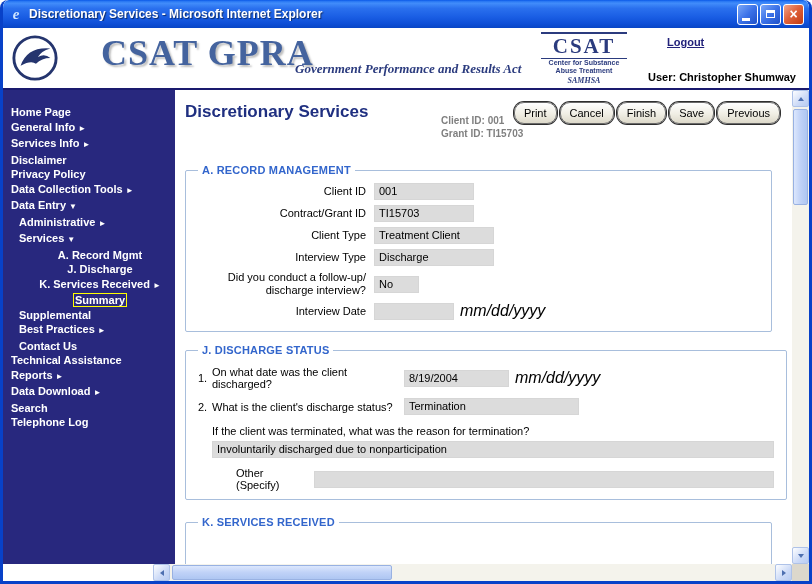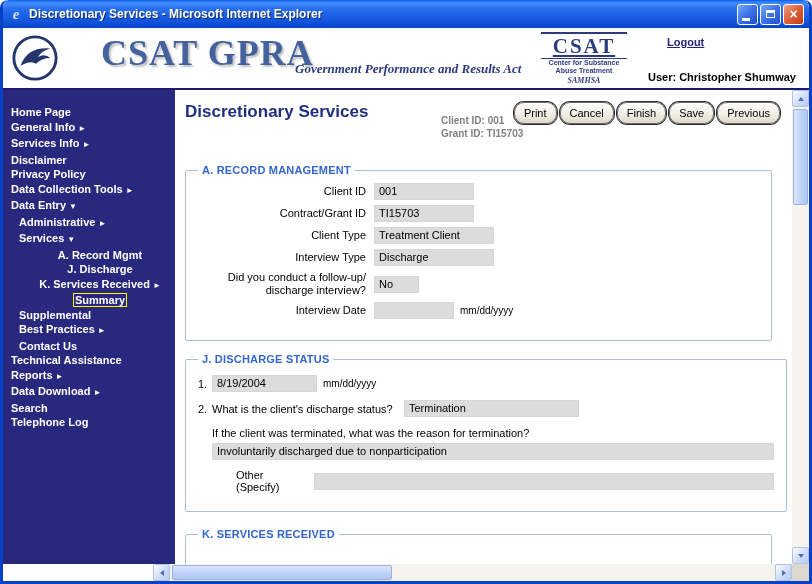--- a/index.html
+++ b/index.html
@@ -29,21 +29,21 @@
 
   
   .header { height:62px; background:#fff; position:relative; border-bottom:2px solid #1A1A6E; }
   .hhs-logo { position:absolute; left:8px; top:6px; }
   .brand { position:absolute; left:98px; top:4px; font-family:"Liberation Serif",serif; font-weight:bold;
     font-size:36px; color:#44639E; letter-spacing:1px; text-shadow:2px 2px 2px #BFBFBF; }
   .tagline { position:absolute; left:292px; top:33px; font-family:"Liberation Serif",serif;
     font-style:italic; font-weight:bold; font-size:13px; color:#2B3B7E; }
   .csat-seal { position:absolute; left:538px; top:4px; width:86px; text-align:center; color:#2B3B7E; }
   .seal-acronym { font-family:"Liberation Serif",serif; font-weight:bold; font-size:21px; letter-spacing:2px;
-    border-top:2px solid #2B3B7E; border-bottom:1px solid #2B3B7E; line-height:24px;text-decoration:underline; }
+    border-top:2px solid #2B3B7E; border-bottom:1px solid #2B3B7E; line-height:24px; }
   .seal-line { font-size:7px; line-height:8px; font-weight:bold; }
   .seal-sam { font-family:"Liberation Serif",serif; font-style:italic; font-weight:bold; font-size:8px; margin-top:1px; }
   .logout { position:absolute; left:664px; top:8px; font-size:11px; font-weight:bold; color:#22227A;
     text-decoration:underline; cursor:pointer; }
   .user { position:absolute; left:645px; top:43px; font-size:11px; font-weight:bold; color:#000; }
 
   
   .content-row { display:flex; height:474px; }
   .bottom-row { display:flex; height:17px; }
   .bottom-left { width:150px; background:#fff; }
@@ -62,31 +62,31 @@
   
   .main { flex:1; background:#fff; overflow:hidden; position:relative; }
   .main-header { position:relative; height:70px; }
   .page-title { position:absolute; left:10px; top:12px; margin:0; font-size:17px; font-weight:bold; color:#1F2F80; }
   .ids { position:absolute; left:266px; top:24px; font-size:10px; font-weight:bold; color:#808080; line-height:13px; }
   .btn-row { position:absolute; right:12px; top:12px; display:flex; }
   .xpbtn { margin-left:3px; border:1px solid #6A6A6A; border-radius:10px; height:22px; padding:2px 9px;
     font:11px "Liberation Sans",sans-serif; color:#000; cursor:pointer;
     background:linear-gradient(180deg,#FFFFFF 0%,#F0EEE4 55%,#DDD9CA 100%); box-shadow:0 0 0 1px #2F2F2F; }
 
-  .fs { margin:4px 20px 12px 10px; border:1px solid #A8BEDC; border-radius:2px; padding:2px 12px 16px 12px; }
+  .fs { margin:4px 20px 12px 10px; border:1px solid #A8BEDC; border-radius:2px; padding:2px 12px 6px 12px; }
   .fs legend { font-size:11px; font-weight:bold; color:#3366CC; padding:0 4px; letter-spacing:0.2px; }
   .fs-j { margin-top:12px; }
   .fs-k { margin-top:16px; height:80px; }
 
   .frow { display:flex; align-items:center; margin:5px 0; }
   .flabel { width:168px; text-align:right; margin-right:8px; font-size:11px; line-height:13px; white-space:pre-line; }
   .fbox { background:#DCDCDC; border:1px solid #D6D6D6; height:17px; line-height:15px; font-size:11px;
     padding:0 4px; overflow:hidden; white-space:nowrap; }
   .w100{width:100px;} .w120{width:120px;} .w45{width:45px;} .w80{width:80px;} .w105{width:105px;} .w175{width:175px;}
-  .suffix { font-size:10px; margin-left:6px; }
+  .suffix { font-size:16px; margin-left:6px;font-style:italic; }
 
   .q-row { display:flex; align-items:center; margin:8px 0; font-size:11px; }
   .q-num { width:14px; }
   .q-text { width:192px; }
   .sub-label { margin:10px 0 4px 14px; font-size:11px; }
   .reason-box { margin-left:14px; width:562px; }
   .other-row { display:flex; align-items:center; margin:9px 0 2px 38px; }
   .other-label { margin-right:6px; font-size:11px; }
   .other-box { width:470px; }
 
@@ -215,20 +215,21 @@
           <span class="flabel">Interview Date</span>
           <span class="fbox w80"></span>
           <span class="suffix">mm/dd/yyyy</span>
         </div>
       </fieldset>
 
       <fieldset class="fs fs-j">
         <legend>J. DISCHARGE STATUS</legend>
         <div class="q-row">
           <span class="q-num">1.</span>
+          <span class="q-text">On what date was the client discharged?</span>
           <span class="fbox w105">8/19/2004</span>
           <span class="suffix">mm/dd/yyyy</span>
         </div>
         <div class="q-row">
           <span class="q-num">2.</span>
           <span class="q-text">What is the client's discharge status?</span>
           <span class="fbox w175">Termination</span>
         </div>
         <div class="sub-label">If the client was terminated, what was the reason for termination?</div>
         <div class="fbox reason-box">Involuntarily discharged due to nonparticipation</div>

